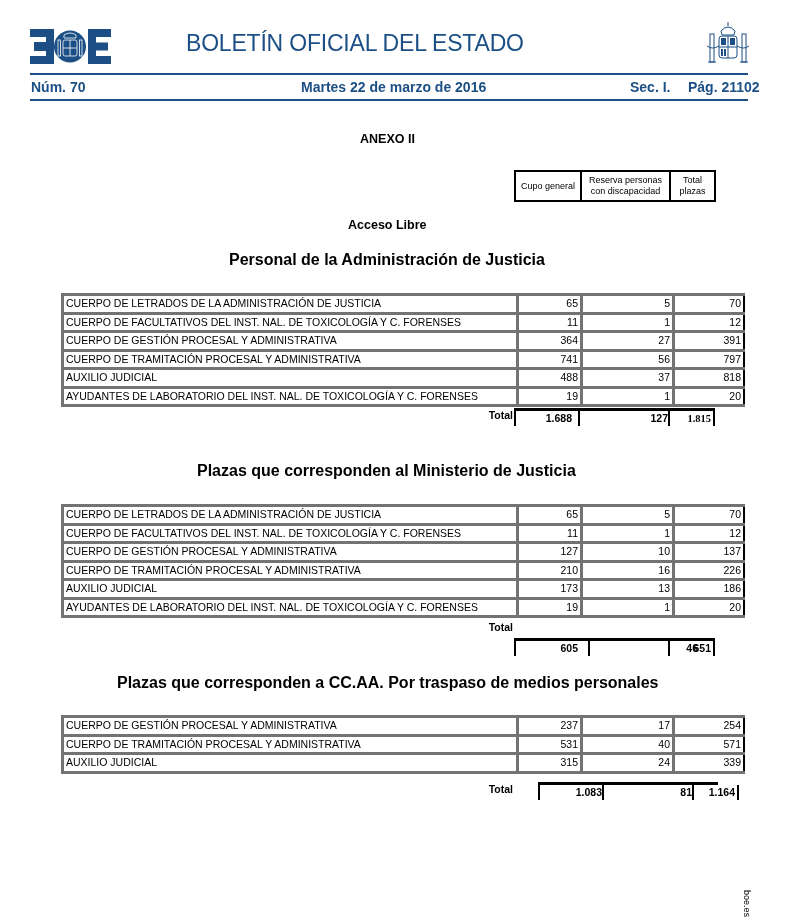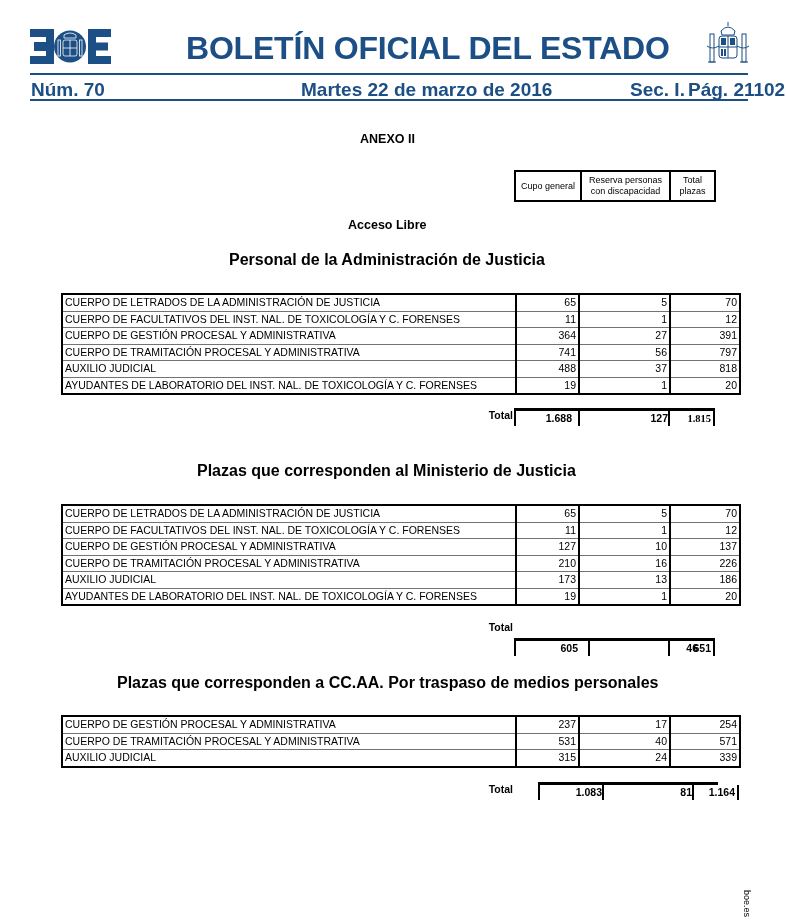--- a/index.html
+++ b/index.html
@@ -1,26 +1,26 @@
 <!DOCTYPE html>
 <html><head>
 <meta charset="utf-8">
 <style>
   html,body{margin:0;padding:0;background:#fff;}
   body{width:786px;height:922px;position:relative;overflow:hidden;font-family:"Liberation Sans",sans-serif;color:#000;}
   .abs{position:absolute;}
   #logo{left:30px;top:29px;width:81px;height:35px;}
-  #title{left:186px;top:30px;font-size:32px;font-weight:bold;color:#1b4f85;letter-spacing:-0.2px;white-space:nowrap;}
+  #title{left:186px;top:30px;font-size:23px;font-weight:normal;color:#1b4f85;letter-spacing:-0.2px;white-space:nowrap;}
   #coat{left:705px;top:22px;width:46px;height:44px;}
   .rule{left:30px;width:718px;height:2px;background:#1b4f85;}
-  .hdr{top:79px;font-size:19px;font-weight:bold;color:#1b4f85;white-space:nowrap;}
+  .hdr{top:79px;font-size:14px;font-weight:bold;color:#1b4f85;white-space:nowrap;}
   .center-b{font-weight:bold;white-space:nowrap;text-align:center;}
   table{border-collapse:collapse;position:absolute;}
   .legend td{border:2px solid #000;font-size:9px;text-align:center;line-height:11px;padding:0 2px;height:28px;}
-  .data td{border:1px solid #737373;font-size:10.5px;height:15.5px;padding:0 2px;line-height:15px;white-space:nowrap;}
+  .data td{border:3px solid #737373;font-size:10.5px;height:15.5px;padding:0 2px;line-height:15px;white-space:nowrap;}
   .data td.name{width:448px;text-align:left;}
   .data td.n1{width:57px;text-align:right;border-left:2px solid #000;border-right:2px solid #000;}
   .data td.n2{width:85px;text-align:right;border-right:2px solid #000;}
   .data td.n3{width:28px;text-align:right;border-right:2px solid #000;padding-left:38px;}
   .data{border:2px solid #000;}
   .tot-row{position:absolute;height:17px;border-top:3px solid #000;}
   .tot-row .c{position:absolute;top:0;height:15px;border-left:2px solid #000;font-size:10.5px;font-weight:bold;text-align:right;line-height:15px;padding-right:2px;box-sizing:border-box;}
   #side{left:752px;top:890px;font-size:9px;transform:rotate(90deg);transform-origin:left top;white-space:nowrap;color:#000;}
 </style>
 </head>

